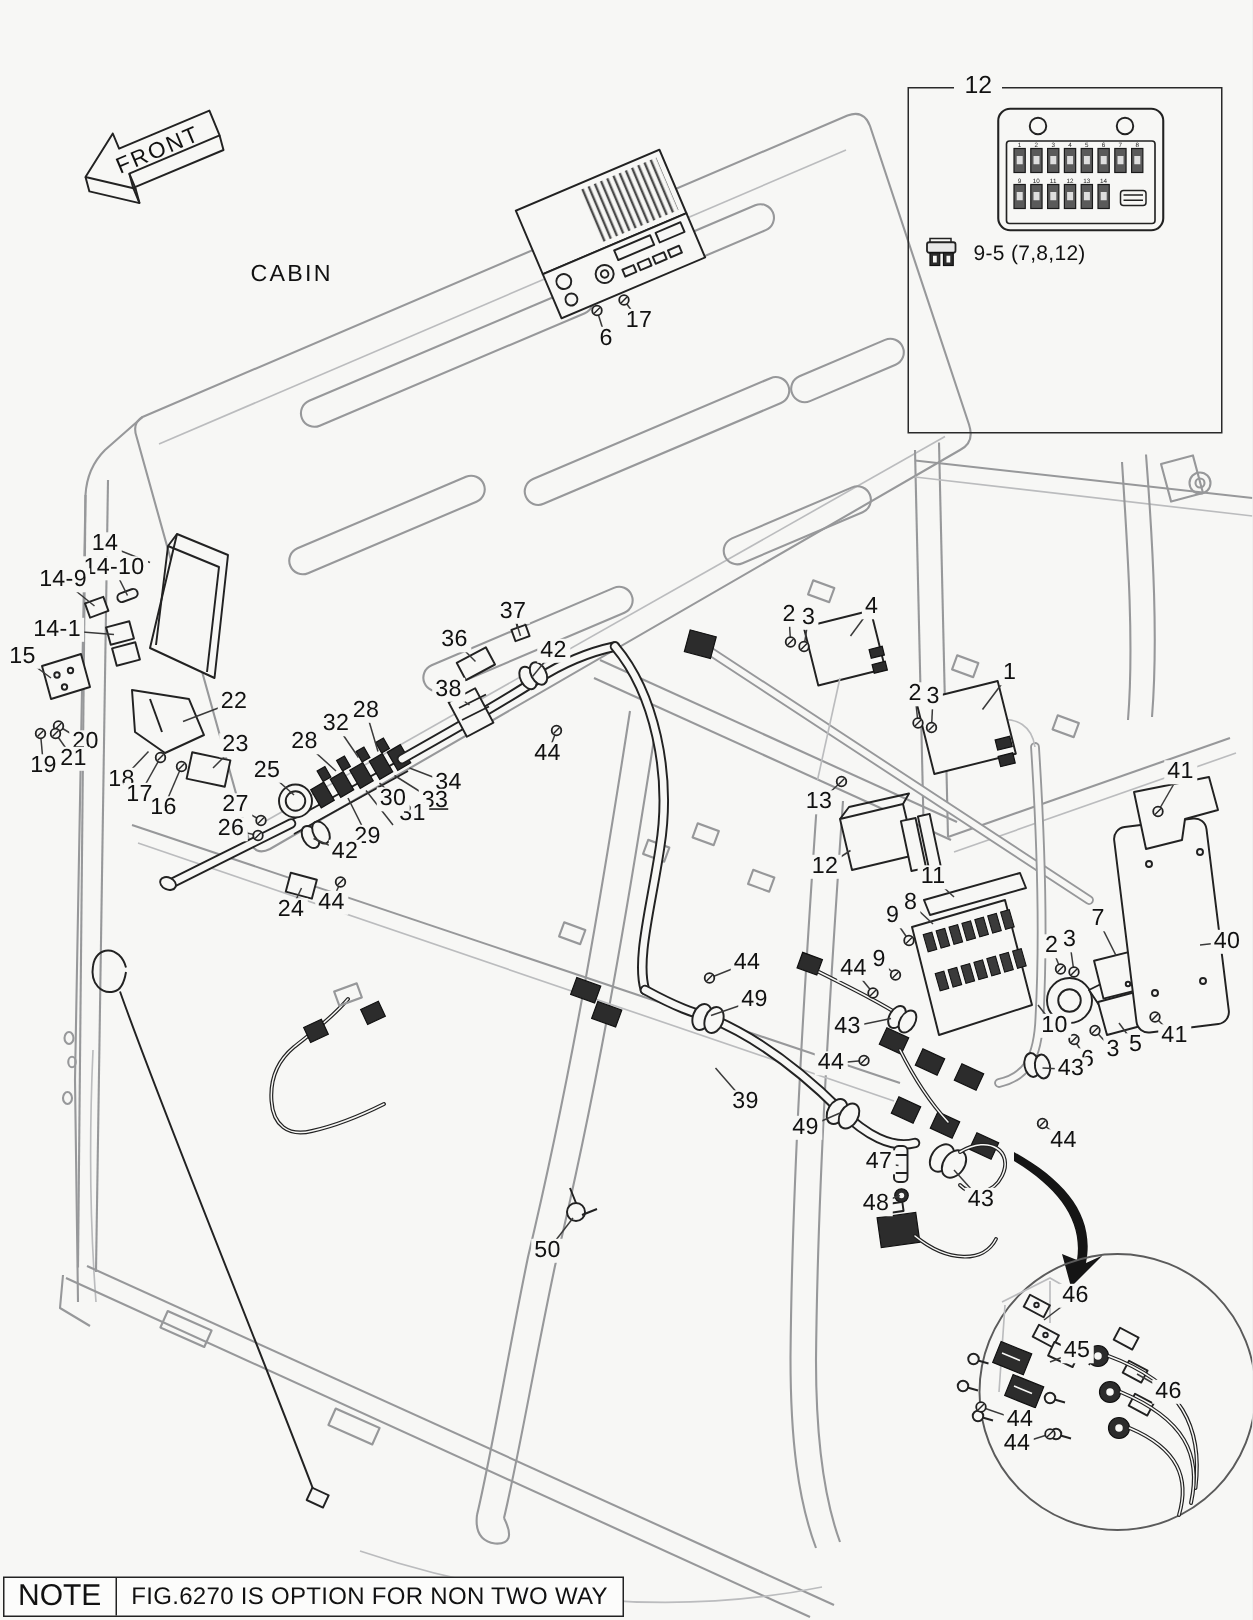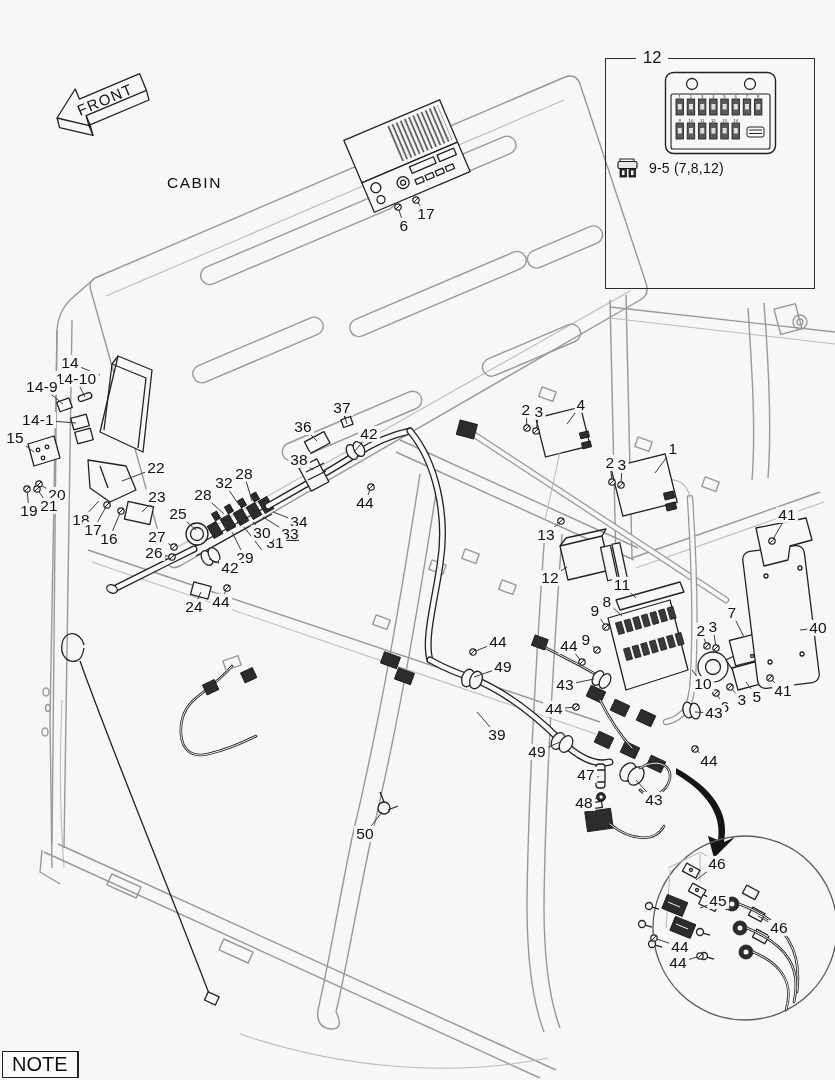--- a/index.html
+++ b/index.html
@@ -653,15 +653,16 @@
             <rect x="6" y="12.5" width="2.5" height="4.5" fill="#f7f7f5"></rect>
             <rect x="15" y="12.5" width="2.5" height="4.5" fill="#f7f7f5"></rect>
           </svg>
           <span class="txt">9-5 (7,8,12)</span>
         </div>
       </div>
   </div>
 
   <div class="note">
     <div class="cell1">NOTE</div>
+    <div class="cell2">FIG.6270 IS OPTION FOR NON TWO WAY</div>
   </div>
 
 </div>
 
 </body></html>

